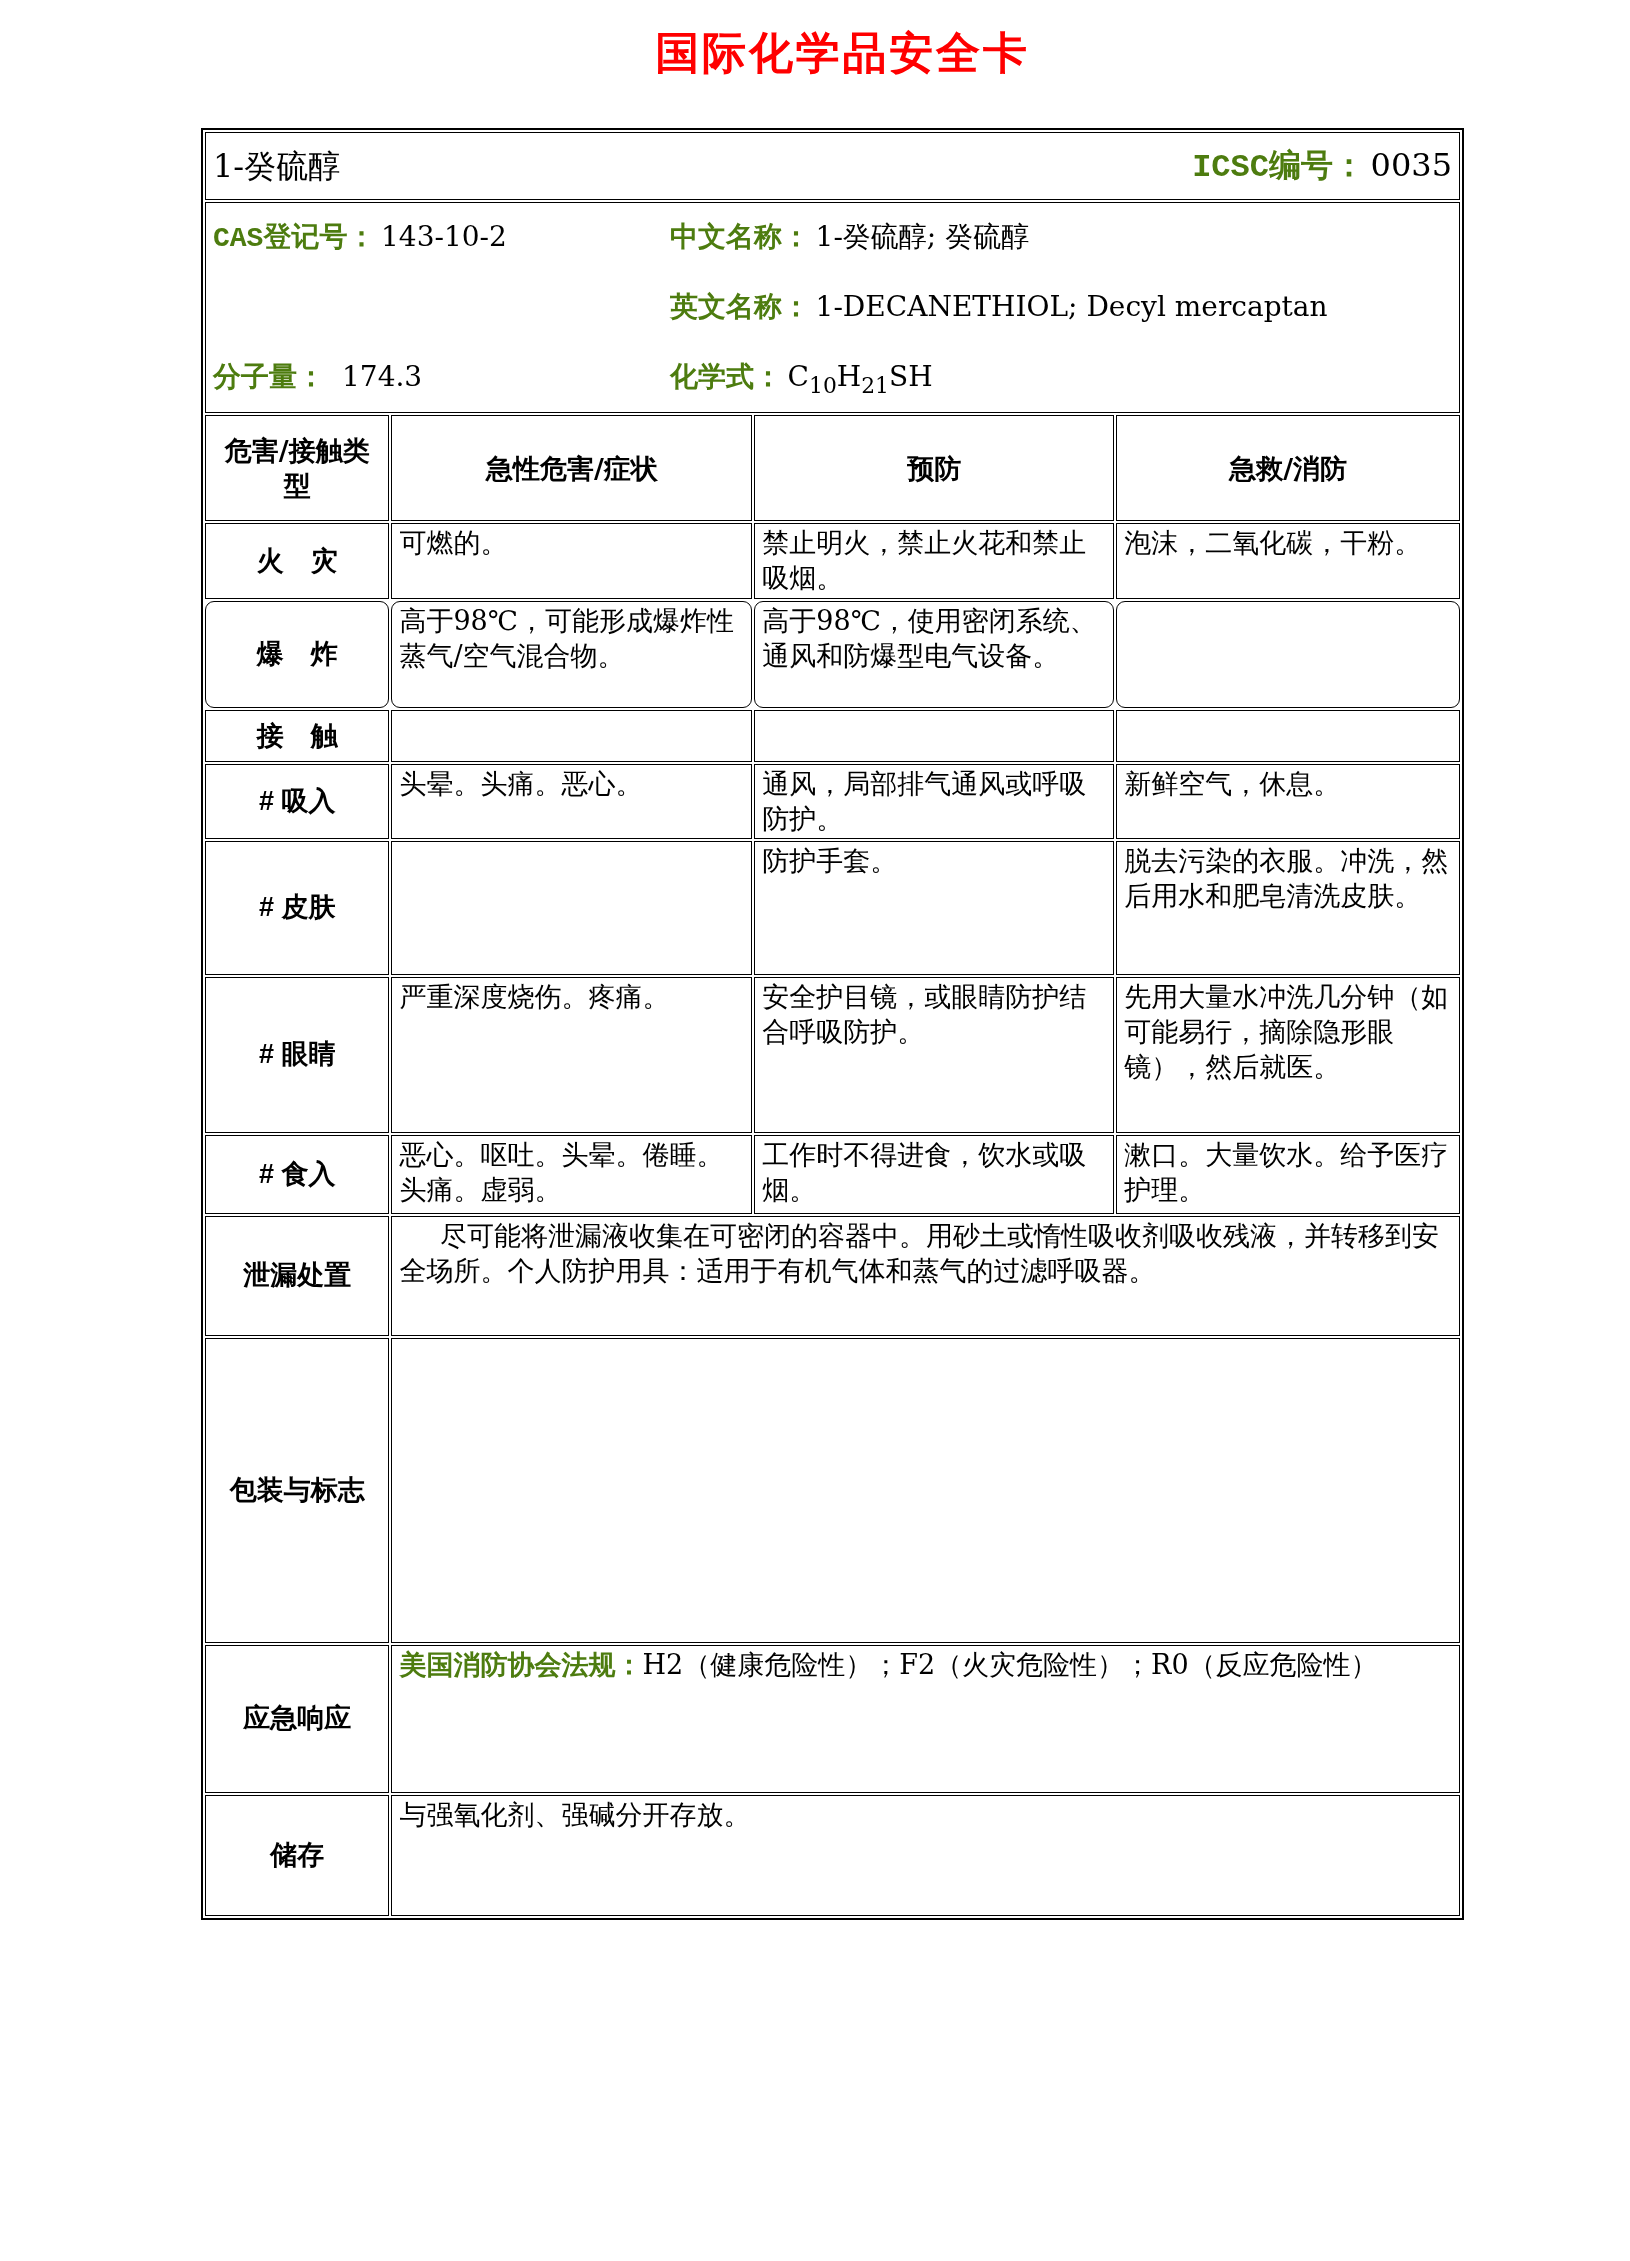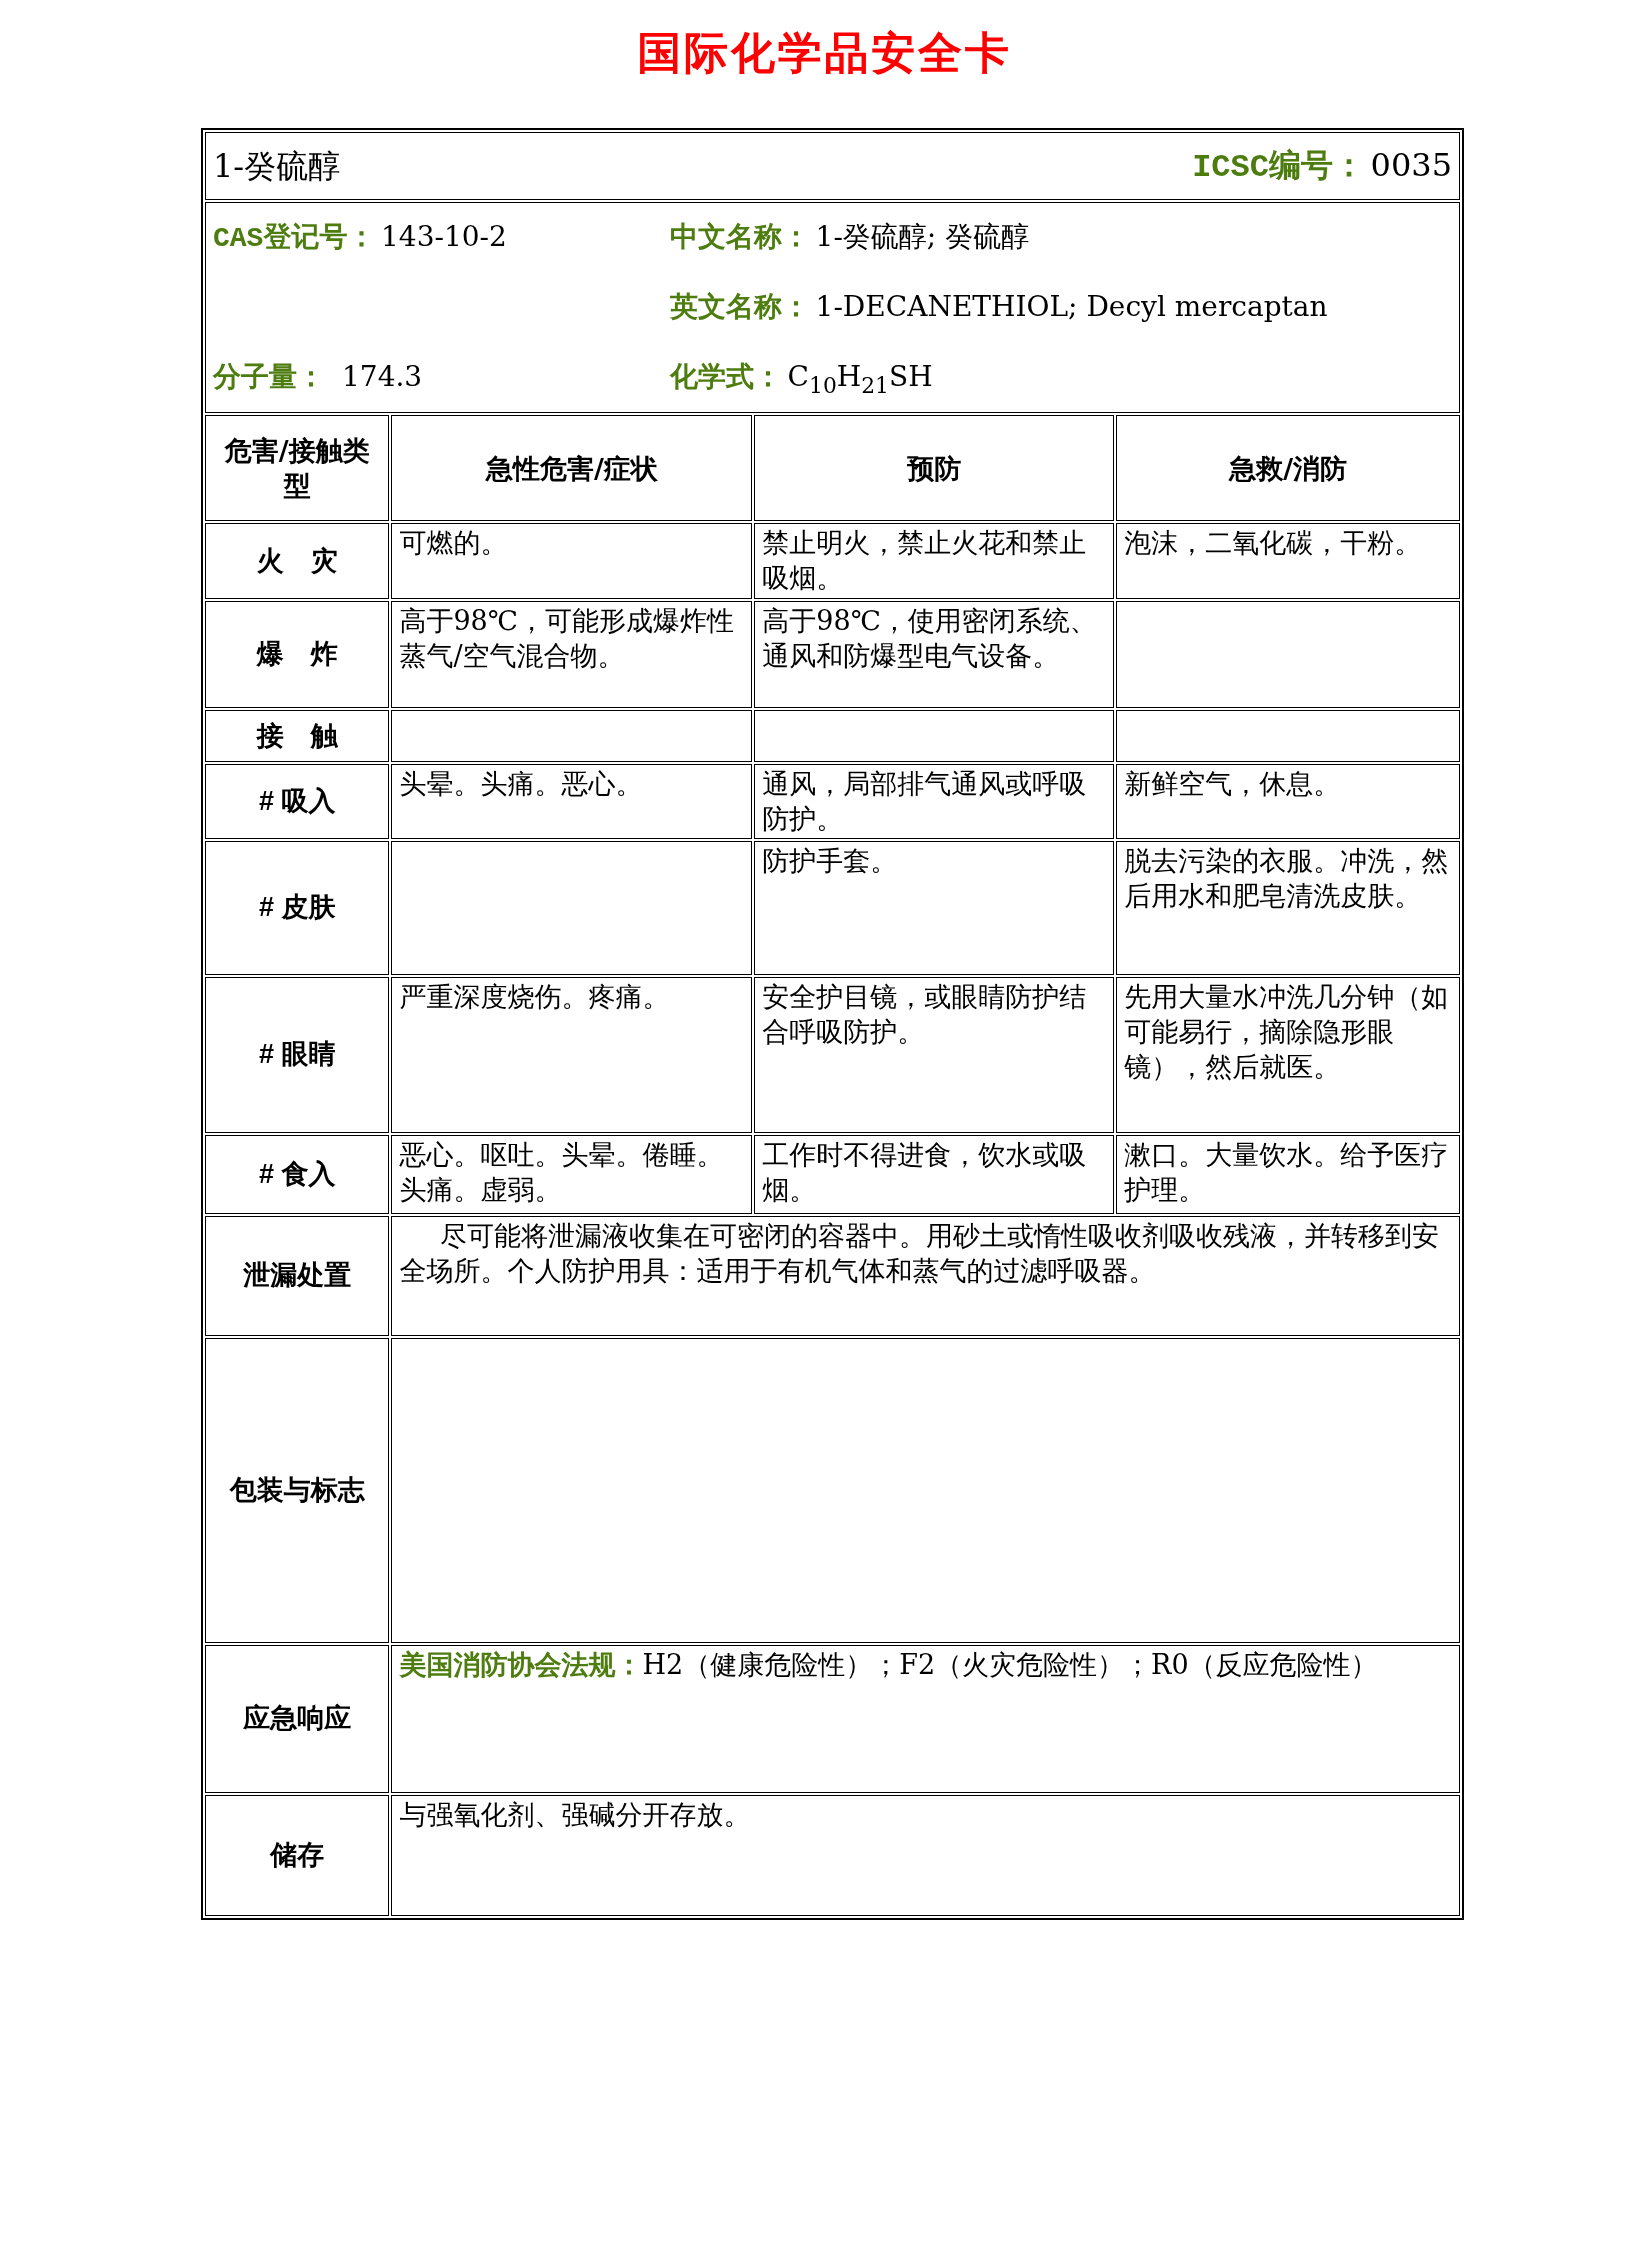--- a/index.html
+++ b/index.html
@@ -7,21 +7,21 @@
     position:relative;
     width:1631px;
     height:2261px;
     background:#ffffff;
     overflow:hidden;
     font-family:"DejaVu Serif", serif;
   }
   .title{
     position:absolute;
     top:24px;
-    left:193px;
+    left:211px;
     width:1263px;
     text-align:center;
     font-family:"DejaVu Sans", sans-serif;
     font-weight:bold;
     font-size:44px;
     letter-spacing:2.8px;
     color:#FF0000;
   }
   table.card{
     position:absolute;
@@ -41,21 +41,21 @@
     font-size:27px;
     line-height:35px;
     color:#000000;
     overflow:hidden;
   }
   
   tr.h-title td{height:68px;}
   tr.h-info  td{height:211px;}
   tr.h-head  td{height:106px;}
   tr.r0 td{height:76px;}
-  tr.r1 td{height:107px;}
+  tr.r1 td{height:107px;border-radius:9px;}
   tr.r2 td{height:52px;margin-left:31px;}
   tr.r3 td{height:73px;}
   tr.r4 td{height:134px;}
   tr.r5 td{height:156px;}
   tr.r6 td{height:79px;}
   tr.w0 td{height:120px;}
   tr.w1 td{height:305px;}
   tr.w2 td{height:148px;}
   tr.w3 td{height:121px;}
 

